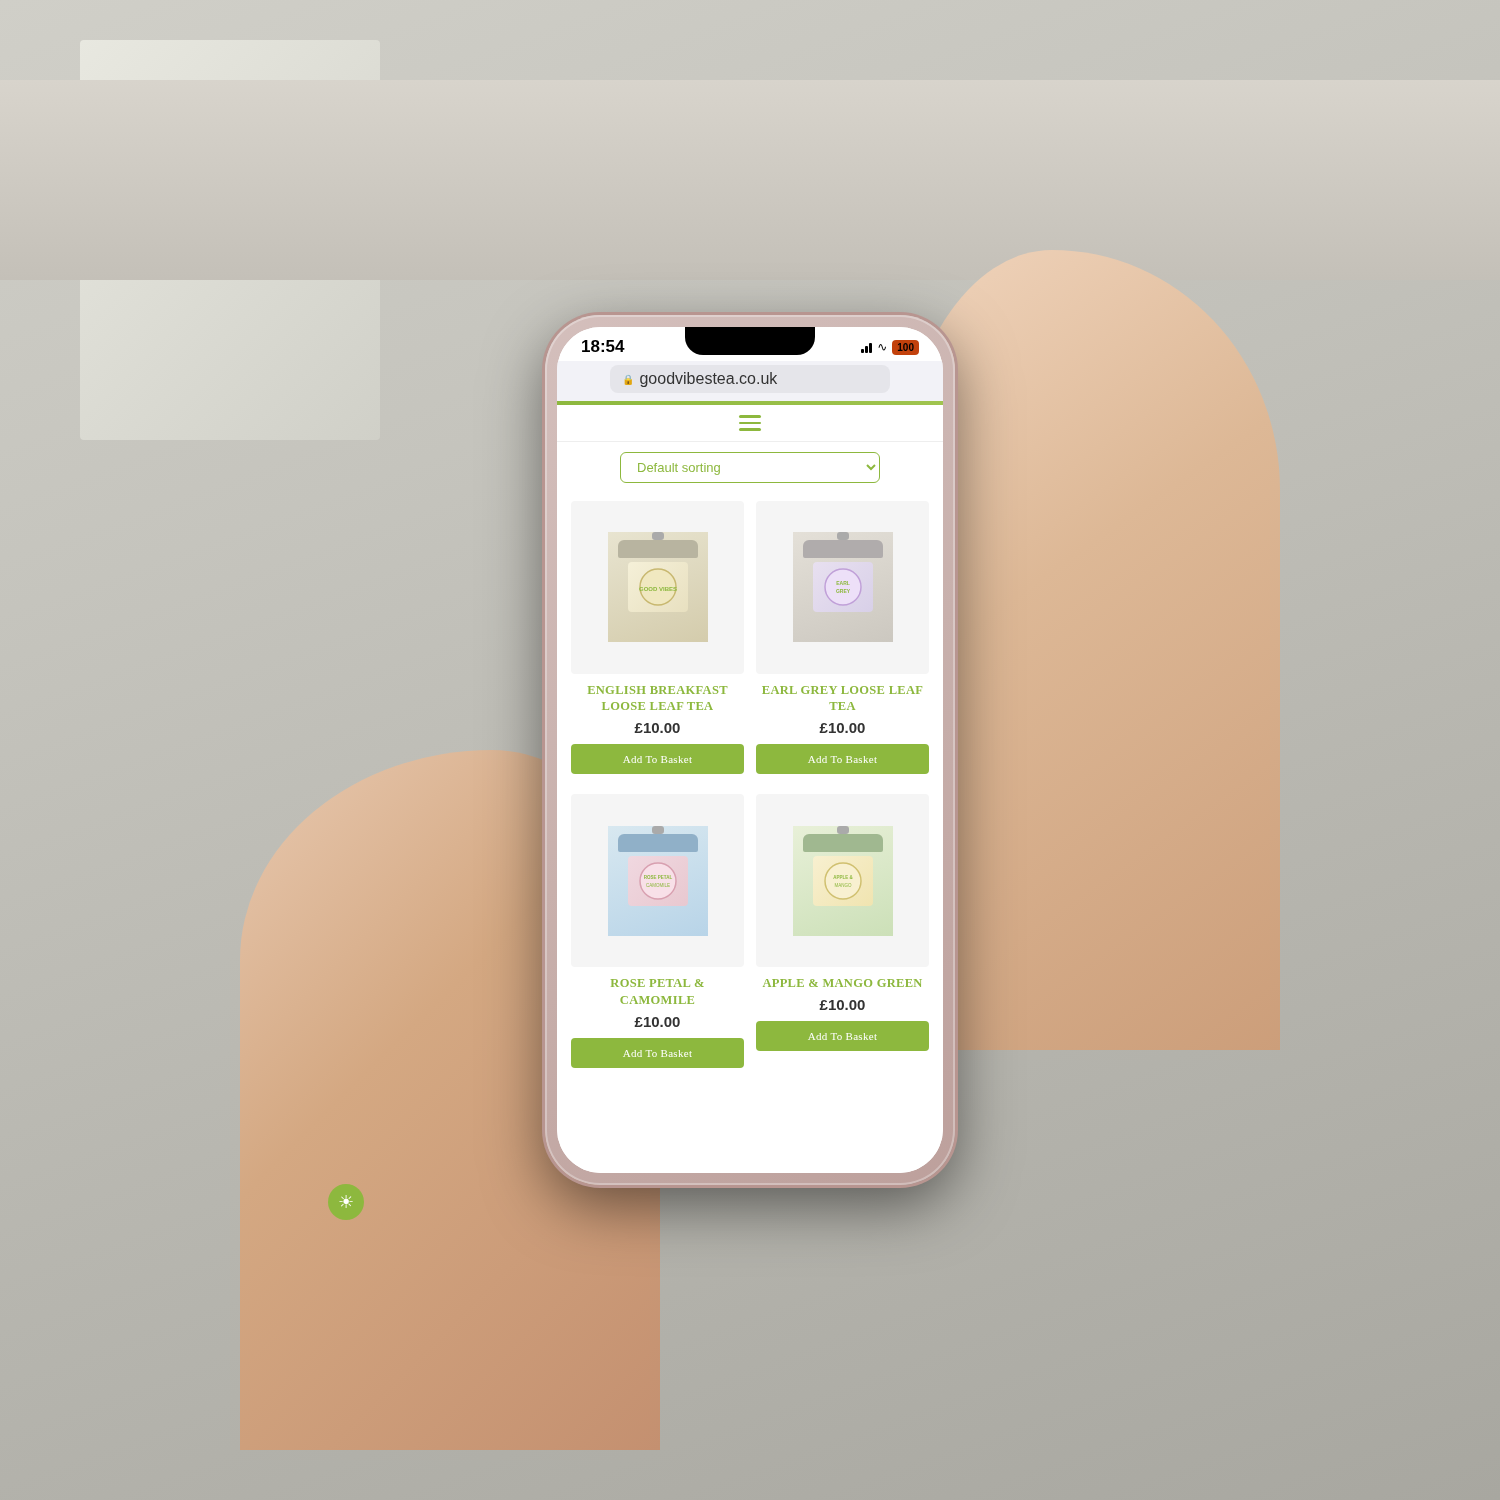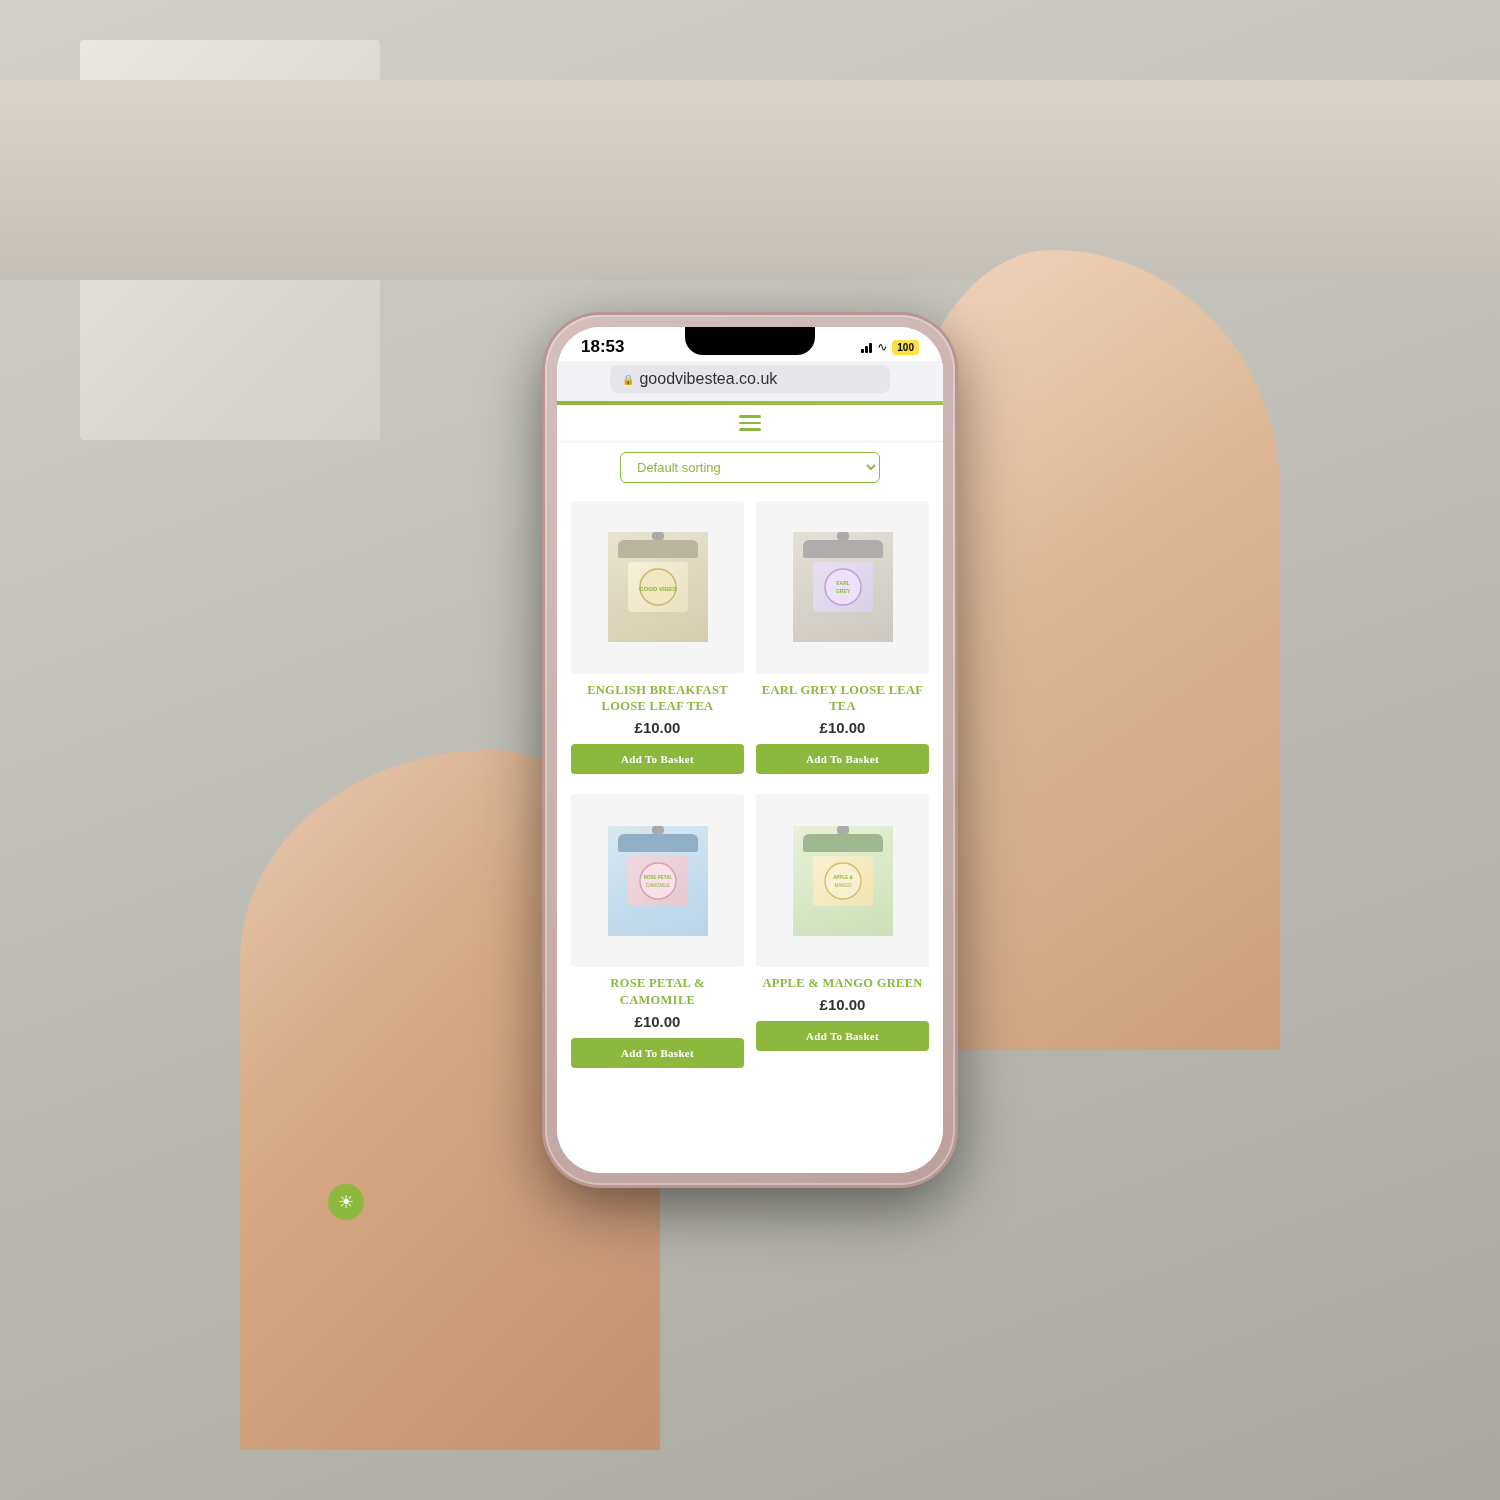--- a/index.html
+++ b/index.html
@@ -124,21 +124,21 @@
       background: #000;
       border-radius: 1px;
     }
 
     .wifi-icon {
       font-size: 12px;
       color: #000;
     }
 
     .battery-badge {
-      background: #fde047;
+      background: #c2410c;
       color: #000;
       font-size: 10px;
       font-weight: 700;
       padding: 2px 5px;
       border-radius: 4px;
     }
 
     
     .notch {
       position: absolute;
@@ -373,21 +373,21 @@
       margin-bottom: 8px;
     }
 
     .add-to-basket-btn {
       background: #8db83e;
       color: #fff;
       border: none;
       border-radius: 4px;
       padding: 9px 10px;
       font-size: 11px;
-      font-weight: 700;
+      font-weight: 400;
       text-transform: capitalize;
       cursor: pointer;
       width: 100%;
       letter-spacing: 0.3px;
       font-family: Georgia, serif;
     }
 
     .add-to-basket-btn:first-letter {
       text-transform: uppercase;
     }
@@ -447,21 +447,21 @@
   <div class="hand-left"></div>
 
   <div class="hand-right"></div>
 
   <div class="phone-shell">
     <div class="phone-screen">
 
       <div class="notch"></div>
 
       <div class="status-bar">
-        <span class="status-time">18:53</span>
+        <span class="status-time">18:54</span>
         <div class="status-icons">
           <div class="signal-icon">
             <div class="signal-bar" style="height:4px"></div>
             <div class="signal-bar" style="height:7px"></div>
             <div class="signal-bar" style="height:10px"></div>
           </div>
           <span class="wifi-icon">∿</span>
           <span class="battery-badge">100</span>
         </div>
       </div>

